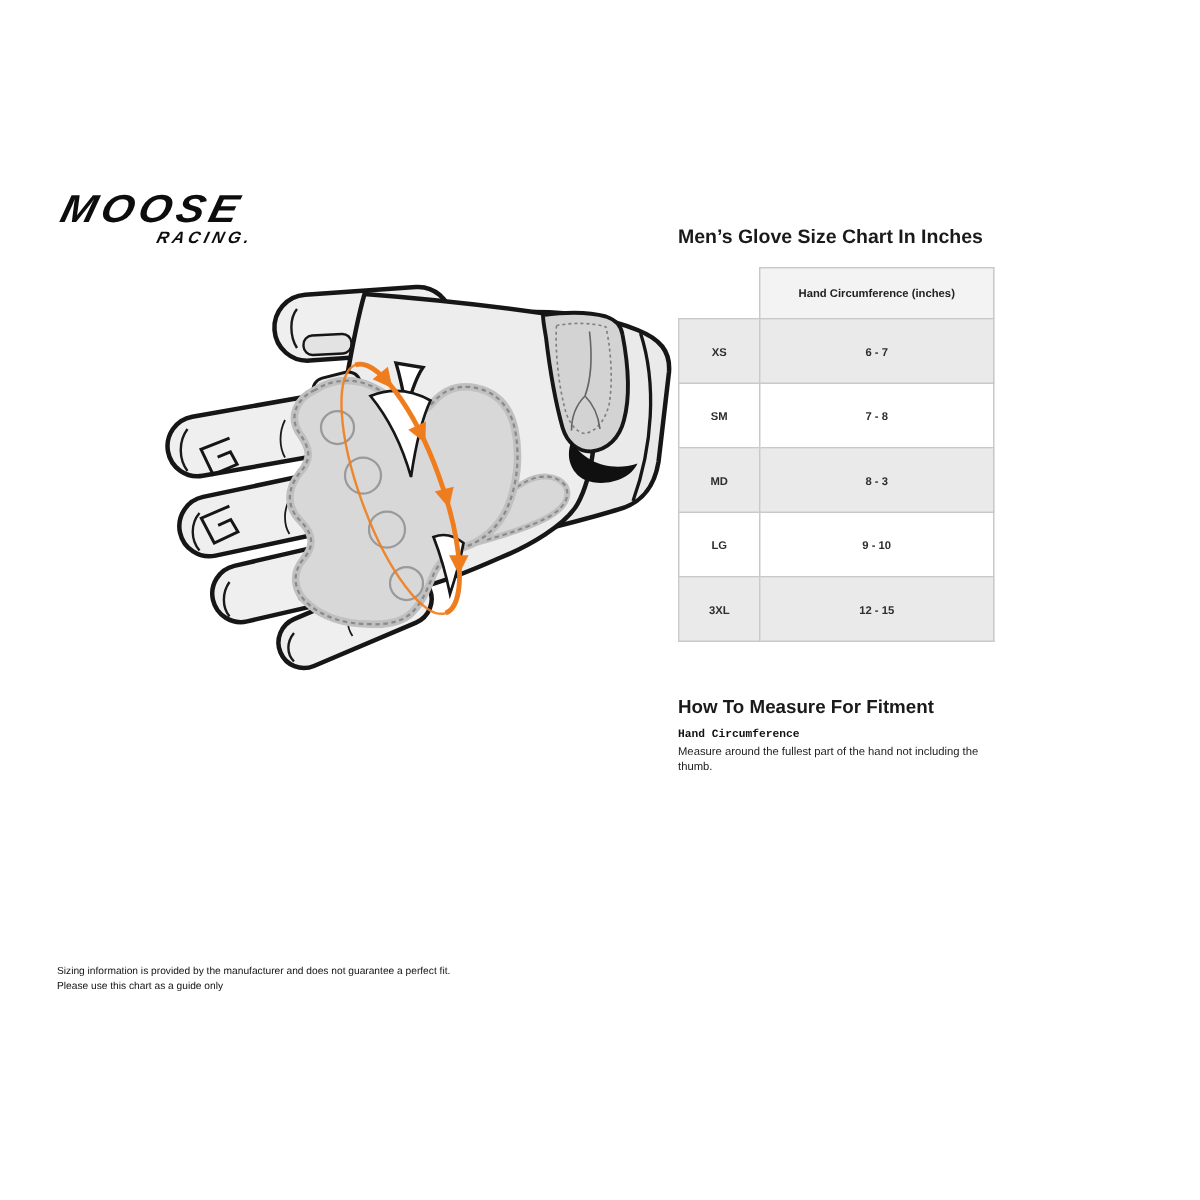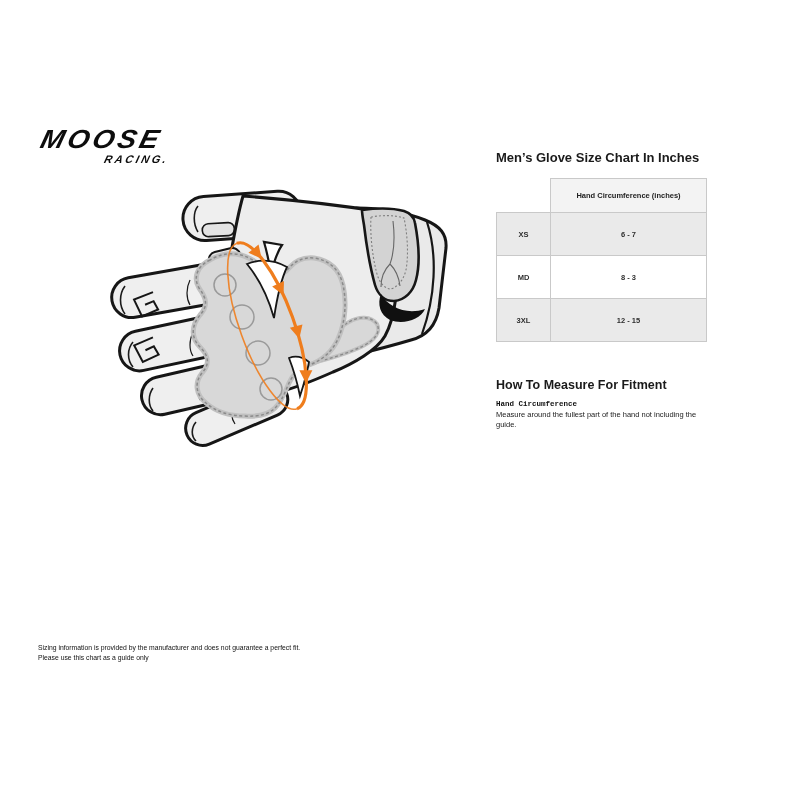--- a/index.html
+++ b/index.html
@@ -17,21 +17,21 @@
   .logo .racing {
     display:block; font-size:11px; font-weight:bold; font-style:italic;
     letter-spacing:2.5px; color:#0d0d0d; text-align:right; margin-top:1px;
     transform:skewX(-14deg); transform-origin:right top;
   }
 
   
   .glove-wrap { position:absolute; left:95px; top:168px; width:365px; height:285px; }
 
   
-  .right-col { position:absolute; left:496px; top:150px; width:215px; }
+  .right-col { position:absolute; left:452px; top:150px; width:215px; }
   .chart-title { font-size:13px; font-weight:bold; color:#1a1a1a; margin:0 0 13px 0; }
 
   table.size-chart { border-collapse:collapse; table-layout:fixed; width:210px; }
   table.size-chart th, table.size-chart td {
     border:1px solid #c9c9c9; text-align:center; vertical-align:middle;
     font-size:7.5px; font-weight:bold; color:#2e2e2e;
   }
   table.size-chart col.c-size { width:54px; }
   table.size-chart col.c-val  { width:156px; }
   table.size-chart thead tr { height:34px;margin-top:16px; }
@@ -152,35 +152,43 @@
           <th class="corner"></th>
           <th class="head-cell">Hand Circumference (inches)</th>
         </tr>
       </thead>
       <tbody>
         <tr>
           <td>XS</td>
           <td>6 - 7</td>
         </tr>
         <tr>
+          <td>SM</td>
+          <td>7 - 8</td>
+        </tr>
+        <tr>
           <td>MD</td>
           <td>8 - 3</td>
+        </tr>
+        <tr>
+          <td>LG</td>
+          <td>9 - 10</td>
         </tr>
         <tr>
           <td>3XL</td>
           <td>12 - 15</td>
         </tr>
       </tbody>
     </table>
 
     <div class="measure">
       <h2>How To Measure For Fitment</h2>
       <p class="sub">Hand Circumference</p>
       <span class="body-line">Measure around the fullest part of the hand not including the</span>
-      <span class="body-line">guide.</span>
+      <span class="body-line">thumb.</span>
     </div>
   </div>
 
   <div class="disclaimer">
     <span>Sizing information is provided by the manufacturer and does not guarantee a perfect fit.</span>
     <span>Please use this chart as a guide only</span>
   </div>
 
 </div>
 

